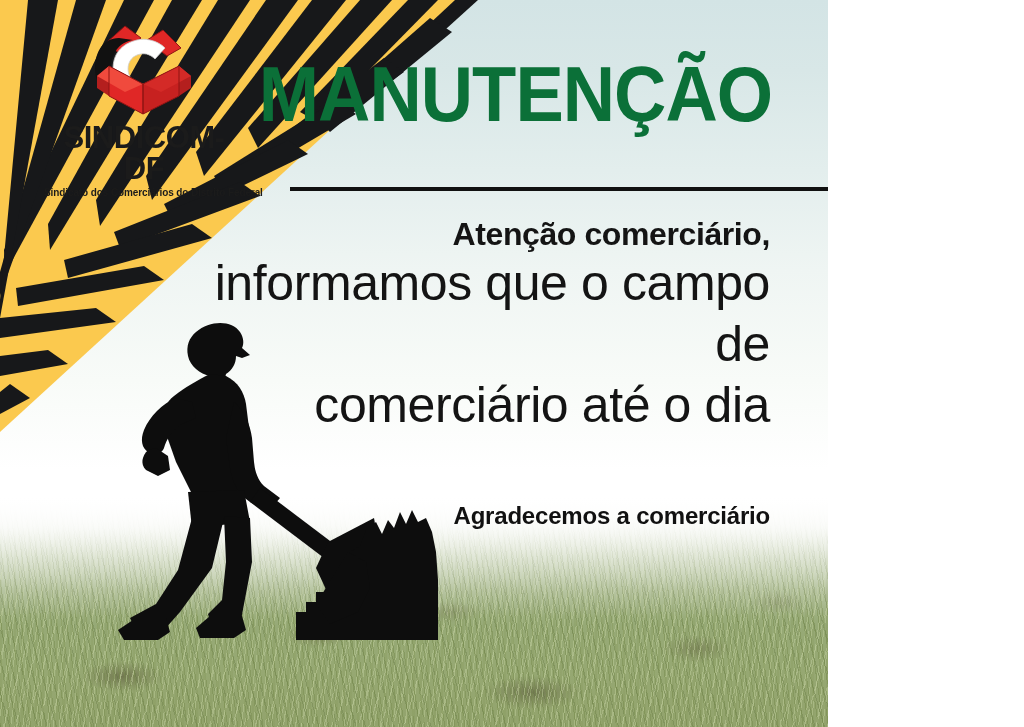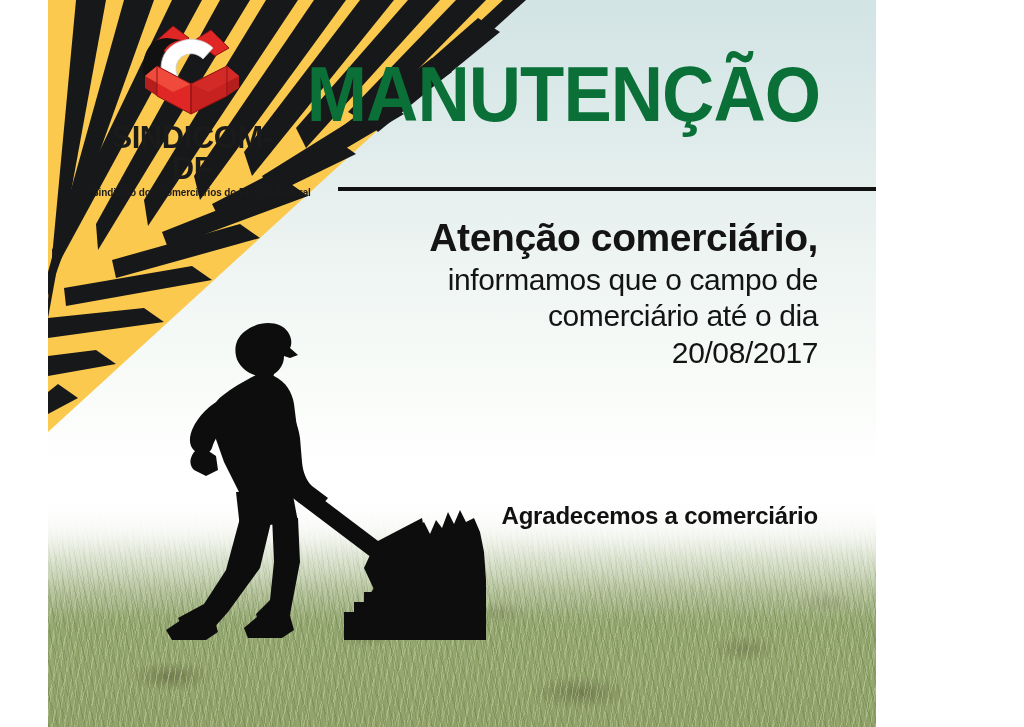--- a/index.html
+++ b/index.html
@@ -11,21 +11,20 @@
   body {
     font-family: "Liberation Sans", sans-serif;
   }
 
   #poster {
     position: relative;
     width: 828px;
     height: 727px;
     overflow: hidden;
     background: #ffffff;
-    margin-left: 48px;
   }
 
   
   .bg-gradient {
     position: absolute;
     left: 0; top: 0;
     width: 1024px; height: 727px;
     background: linear-gradient(to bottom,
         #d3e4e5 0px,
         #d8e7e7 70px,
@@ -190,28 +189,28 @@
     position: absolute;
     right: 58px;
     top: 215px;
     width: 600px;
     text-align: right;
     color: #141414;
     font-family: "Liberation Sans", sans-serif;
   }
   .body-lead {
     display: block;
-    font-size: 39px;
+    font-size: 32px;
     font-weight: bold;
     line-height: 1.2;
     letter-spacing: -0.4px;
   }
   .body-rest {
     display: block;
-    font-size: 30px;
+    font-size: 50px;
     font-weight: normal;
     line-height: 1.22;
     letter-spacing: -0.4px;
   }
   .thanks {
     position: absolute;
     right: 58px;
     top: 502px;
     font-family: "Liberation Sans Narrow", "Liberation Sans", sans-serif;
     font-size: 24px;
@@ -308,21 +307,20 @@
 
   <div class="divider">
     <div class="divider-line"></div>
     <div class="divider-dot"></div>
   </div>
 
   <div class="body-copy">
     <span class="body-lead">Atenção comerciário,</span>
     <span class="body-rest">informamos que o campo de</span>
     <span class="body-rest">comerciário até o dia</span>
-    <span class="body-rest">20/08/2017</span>
   </div>
 
   <div class="thanks">Agradecemos a comerciário</div>
 
   <div class="worker">
     <svg width="380" height="340" viewBox="0 0 380 340" xmlns="http://www.w3.org/2000/svg">
       <g fill="#0d0d0d">
 
         <path d="M112 20 C126 8 148 8 156 20 C160 26 160 32 158 36 L166 43 L158 46 L152 44
                  C152 52 148 58 142 62 L140 70 L132 72 L126 64

